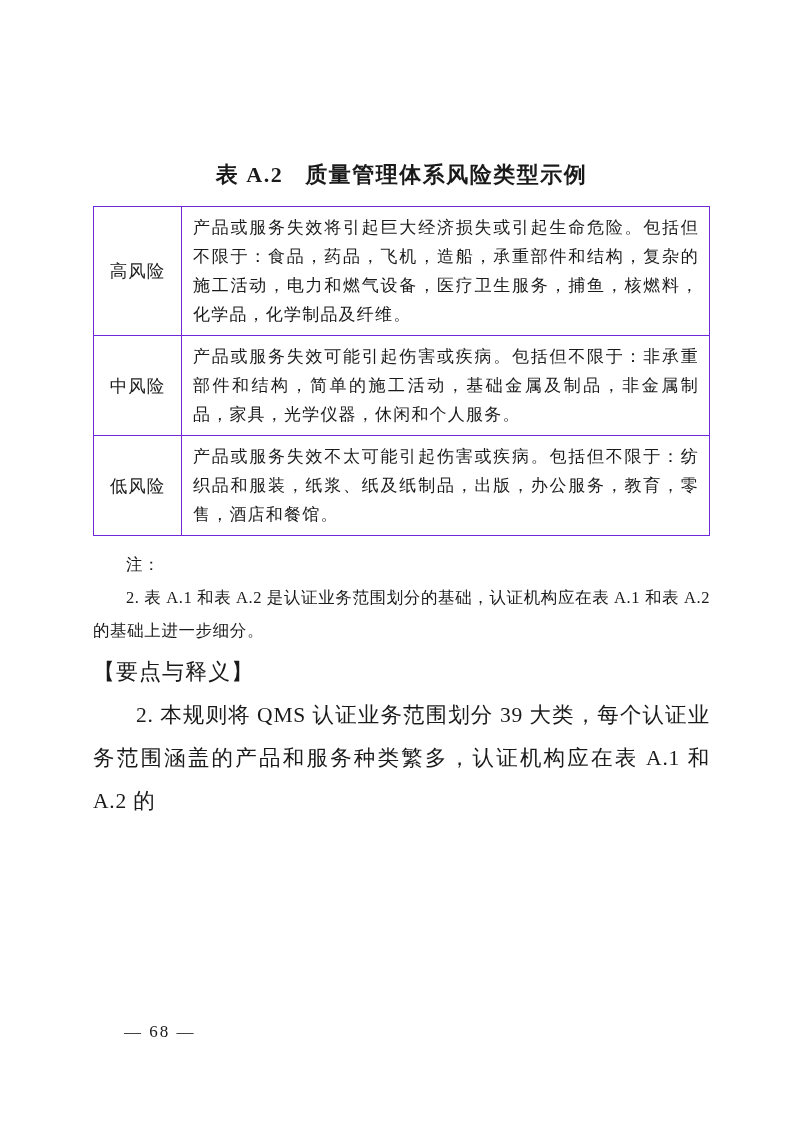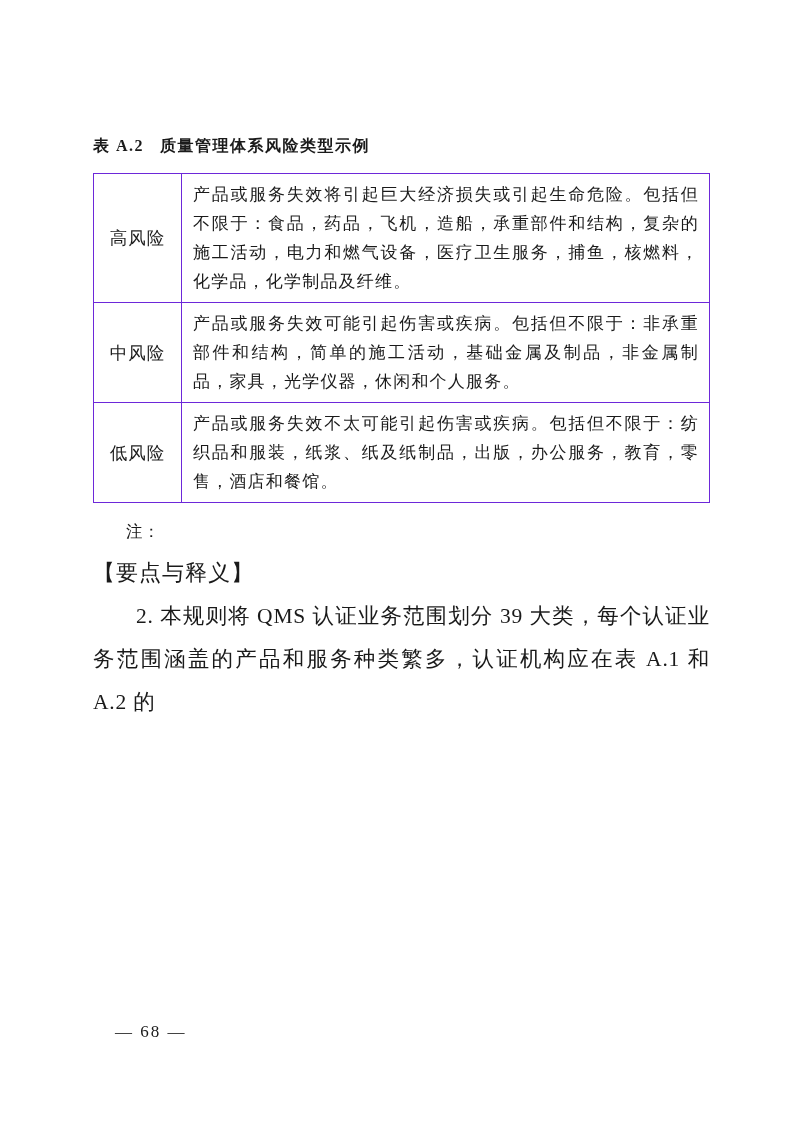--- a/index.html
+++ b/index.html
@@ -14,25 +14,27 @@
     color: #1a1a1a;
     overflow: hidden;
   }
 
   .inner {
     padding: 136px 90px 0 93px; 
   }
 
   
   .doc-title {
-    font-size: 16px;
+    text-align: center;
+    font-size: 22px;
     font-weight: bold;
     letter-spacing: 1.5px;
     margin-bottom: 16px;
     white-space: nowrap;
+    margin-top: 24px;
   }
   .title-gap { display: inline-block; width: 1em; }
 
   
   .risk-table {
     width: 100%;
     border-collapse: collapse;
     table-layout: fixed;
   }
   .risk-table td {
@@ -87,21 +89,21 @@
     letter-spacing: 0.8px;
     text-indent: 2em;
     text-align: justify;
     text-justify: inter-ideograph;
   }
   .body-para + .body-para { margin-top: 2px; }
 
   
   .footer {
     position: absolute;
-    left: 115px;
+    left: 124px;
     top: 1022px;
     font-size: 17px;
     letter-spacing: 2px;
   }
 </style>
 </head>
 <body>
 
 <div class="page">
   <div class="inner">
@@ -120,20 +122,21 @@
         </tr>
         <tr class="row-low">
           <td class="level">低风险</td>
           <td class="desc">产品或服务失效不太可能引起伤害或疾病。包括但不限于：纺织品和服装，纸浆、纸及纸制品，出版，办公服务，教育，零售，酒店和餐馆。</td>
         </tr>
       </tbody>
     </table>
 
     <div class="notes">
       <p>注：</p>
+      <p>2. 表 A.1 和表 A.2 是认证业务范围划分的基础，认证机构应在表 A.1 和表 A.2 的基础上进一步细分。</p>
     </div>
 
     <h2 class="section-heading">【要点与释义】</h2>
 
     <p class="body-para">2. 本规则将 QMS 认证业务范围划分 39 大类，每个认证业务范围涵盖的产品和服务种类繁多，认证机构应在表 A.1 和 A.2 的</p>
 
   </div>
 
   <div class="footer">— 68 —</div>
 </div>

